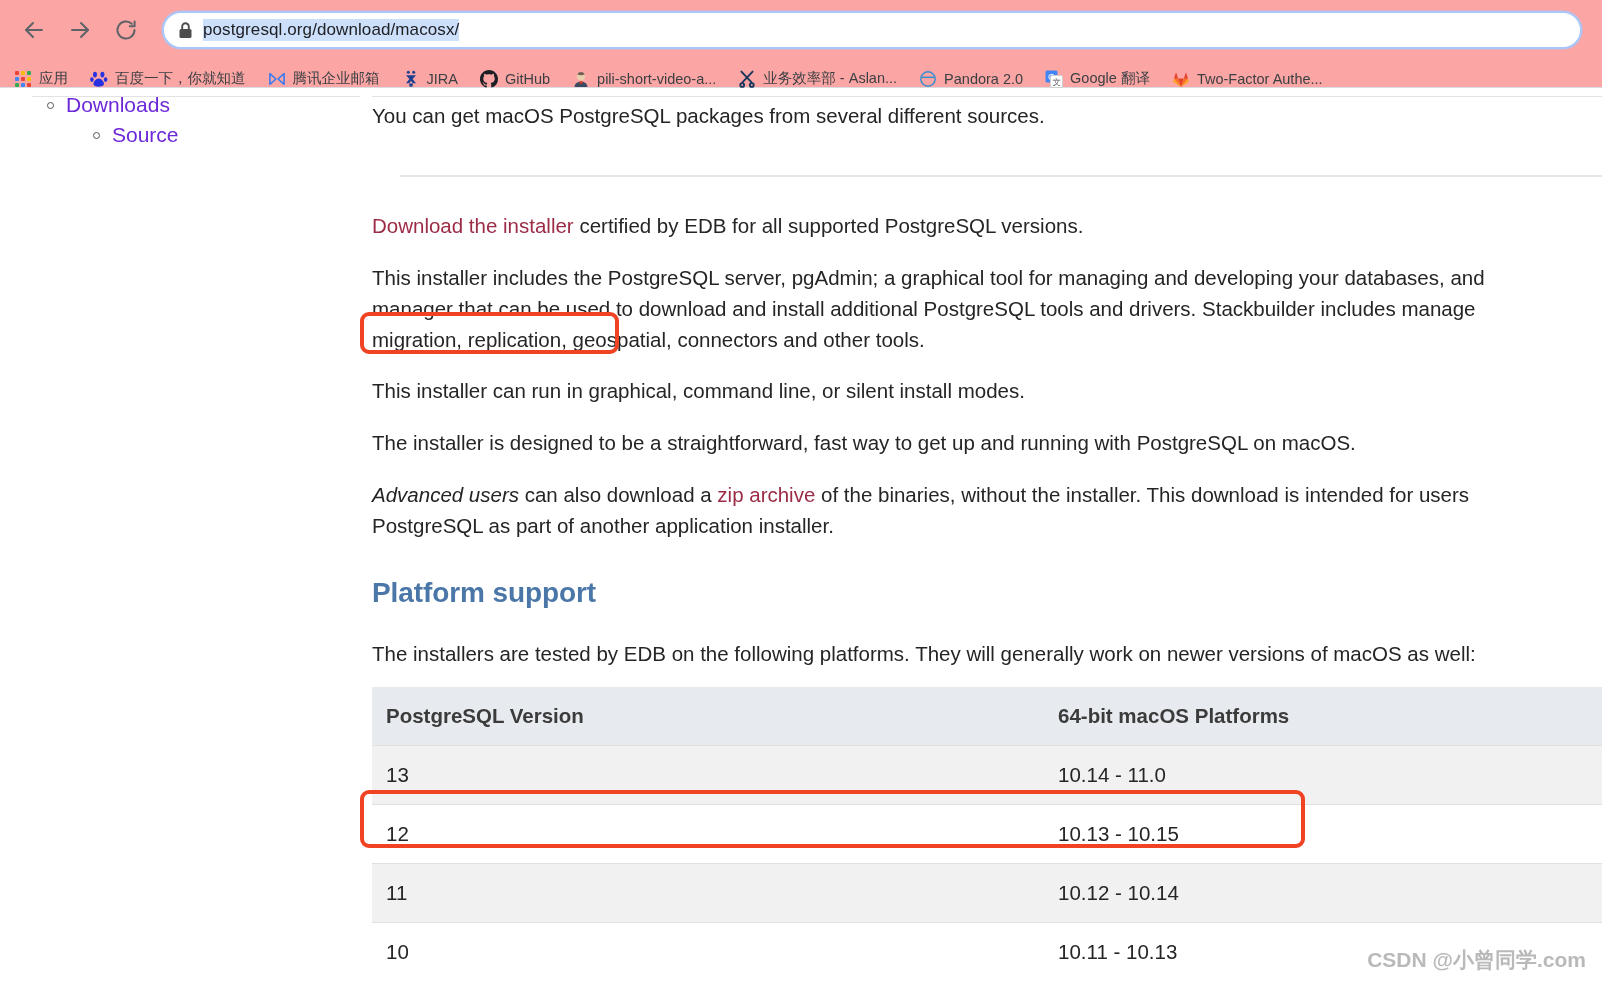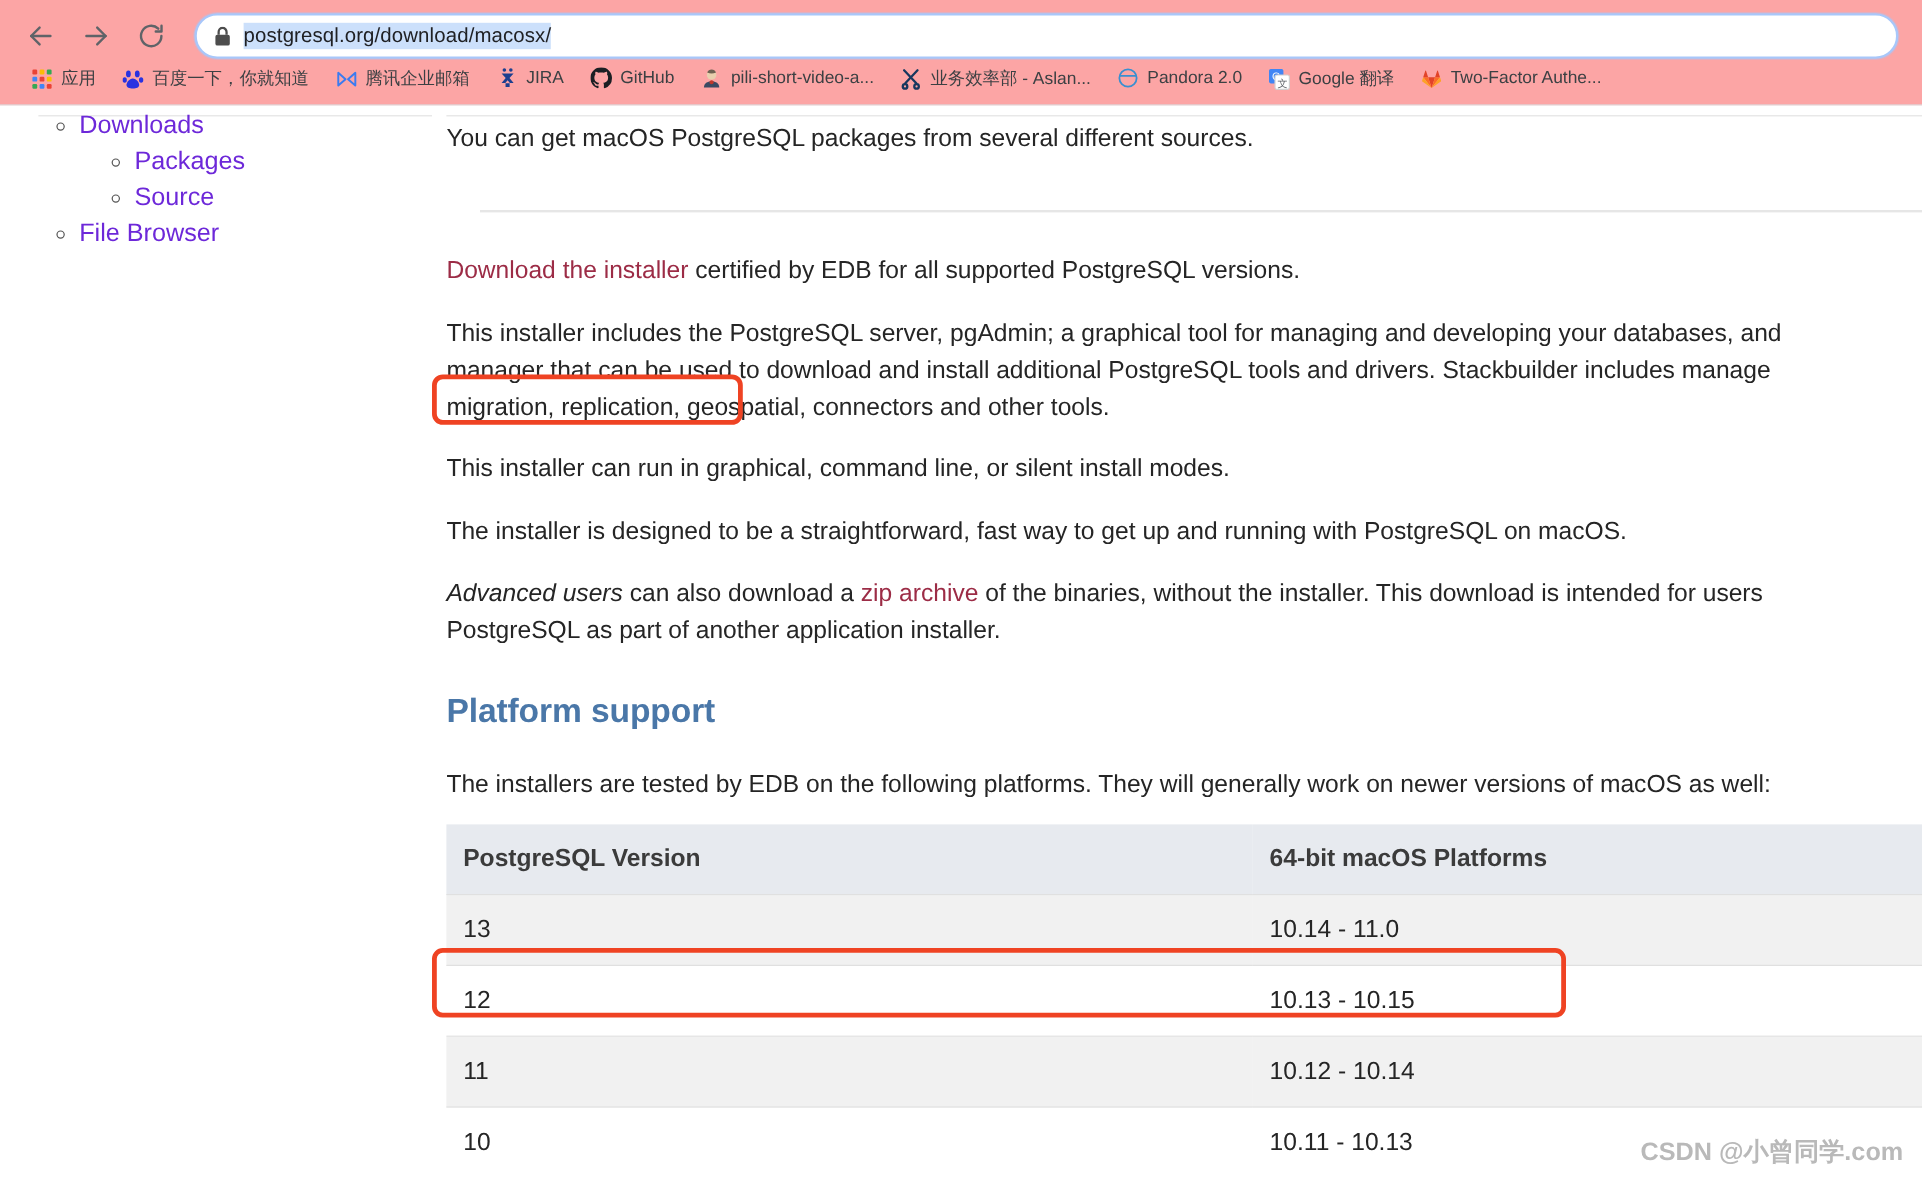--- a/index.html
+++ b/index.html
@@ -53,23 +53,23 @@
     font-size: 17px;
     color: #202124;
     background: #cce0fb;
     letter-spacing: 0.1px;
     white-space: nowrap;
     padding: 1px 0;
   }
 
   
   #bookmarks-bar {
-    position: absolute; top: 56px; left: 12px;
+    position: absolute; top: 56px; left: 0;
     width: 1448px; height: 32px;
-    display: flex; align-items: flex-start;
+    display: flex; align-items: flex-end;
     padding-left: 14px;
     overflow: hidden;
   }
   .bookmark {
     display: flex; align-items: center;
     flex: 0 0 auto;
     margin-right: 22px;
     font-size: 14.5px;
     color: #3c4043;
     white-space: nowrap;
@@ -405,29 +405,21 @@
 
   <div id="sidebar">
     <div id="sidebar-top-rule"></div>
     <ul>
       <li class="lvl1">
         <span class="bullet"></span>
         <a class="side-link" href="#">Downloads</a>
       </li>
       <li class="lvl2">
         <span class="bullet"></span>
-        <a class="side-link" href="#">Packages</a>
-      </li>
-      <li class="lvl2">
-        <span class="bullet"></span>
         <a class="side-link" href="#">Source</a>
-      </li>
-      <li class="lvl1">
-        <span class="bullet"></span>
-        <a class="side-link" href="#">File Browser</a>
       </li>
     </ul>
   </div>
 
   <div id="content">
     <div class="intro-rule"></div>
 
     <p class="body" style="margin-top:12px;margin-bottom:40px;">You can get macOS PostgreSQL packages from several different sources.</p>
 
     <h2 class="section">

